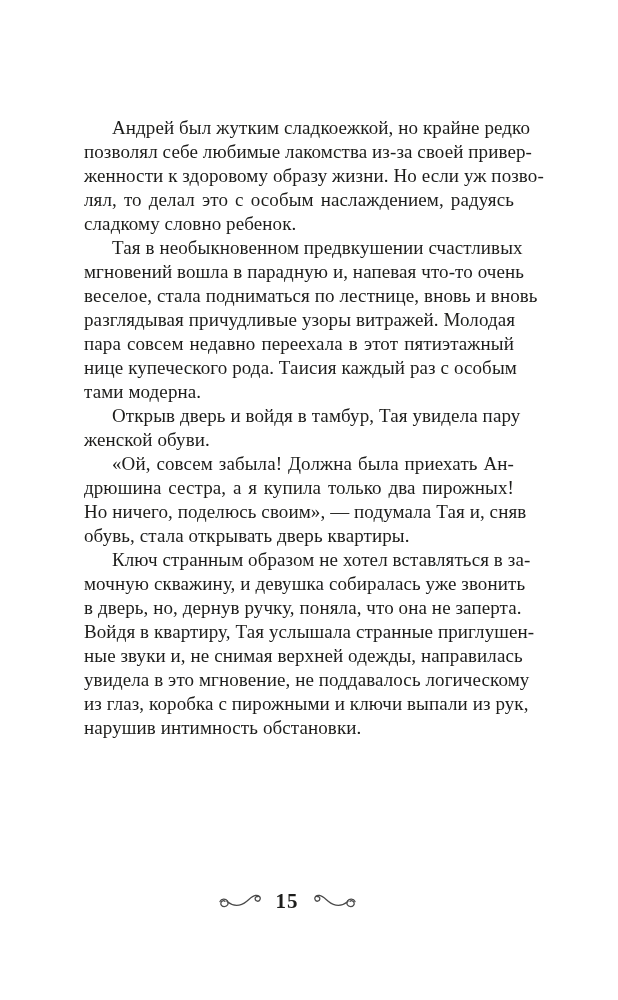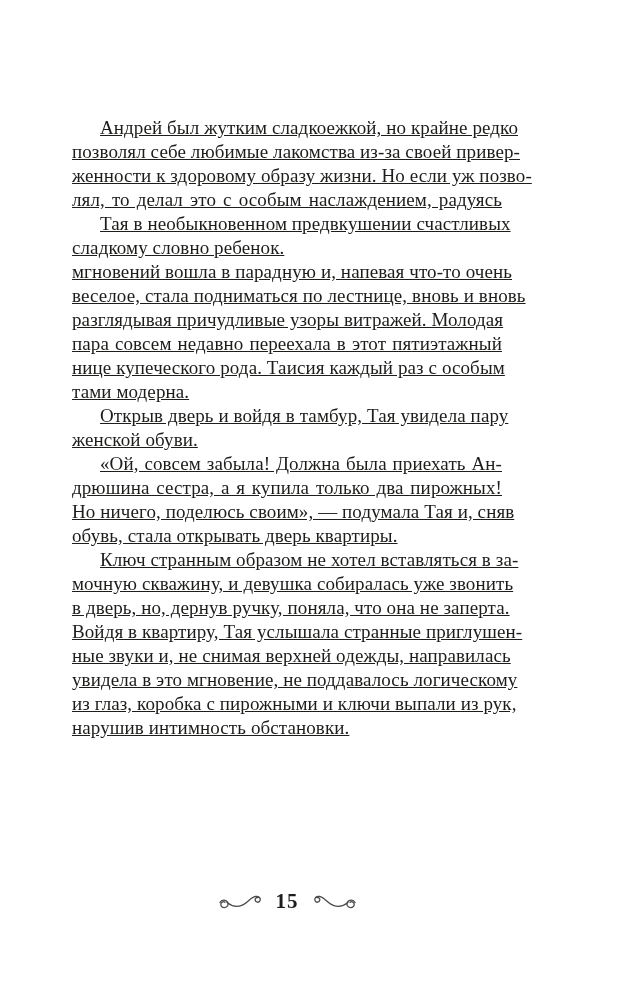--- a/index.html
+++ b/index.html
@@ -10,24 +10,23 @@
     width: 618px;
     height: 1000px;
     position: relative;
     background: #ffffff;
     font-family: "Liberation Serif", "DejaVu Serif", serif;
     color: #1d1d1b;
     overflow: hidden;
   }
   .text-block {
     position: absolute;
-    left: 72px;
+    left: 84px;
     top: 116px;
     width: 430px;
-    text-decoration: underline;
   }
   .line {
     font-size: 19px;
     line-height: 24px;
     height: 24px;
     text-align: justify;
     text-align-last: justify;
     white-space: nowrap;
     letter-spacing: 0.1px;
   }
@@ -36,21 +35,21 @@
   }
   .line.p-last {
     text-align-last: left;
   }
   .footer {
     position: absolute;
     left: 72px;
     top: 888px;
     width: 430px;
     display: flex;
-    align-items: center;
+    align-items: flex-start;
     justify-content: center;
     gap: 13px;
   }
   .pagenum {
     font-weight: bold;
     font-size: 21px;
     line-height: 26px;
     letter-spacing: 1px;
     color: #1d1d1b;
   }
@@ -61,22 +60,22 @@
 </head>
 <body>
 
 <div class="page">
 
   <div class="text-block" id="text-block">
       <div class="line p-first">Андрей был жутким сладкоежкой, но крайне редко</div>
       <div class="line">позволял себе любимые лакомства из-за своей привер-</div>
       <div class="line">женности к здоровому образу жизни. Но если уж позво-</div>
       <div class="line">лял, то делал это с особым наслаждением, радуясь</div>
+      <div class="line p-last">сладкому словно ребенок.</div>
       <div class="line p-first">Тая в необыкновенном предвкушении счастливых</div>
-      <div class="line p-last">сладкому словно ребенок.</div>
       <div class="line">мгновений вошла в парадную и, напевая что-то очень</div>
       <div class="line">веселое, стала подниматься по лестнице, вновь и вновь</div>
       <div class="line">разглядывая причудливые узоры витражей. Молодая</div>
       <div class="line">пара совсем недавно переехала в этот пятиэтажный</div>
       <div class="line">нице купеческого рода. Таисия каждый раз с особым</div>
       <div class="line p-last">тами модерна.</div>
       <div class="line p-first">Открыв дверь и войдя в тамбур, Тая увидела пару</div>
       <div class="line p-last">женской обуви.</div>
       <div class="line p-first">«Ой, совсем забыла! Должна была приехать Ан-</div>
       <div class="line">дрюшина сестра, а я купила только два пирожных!</div>

